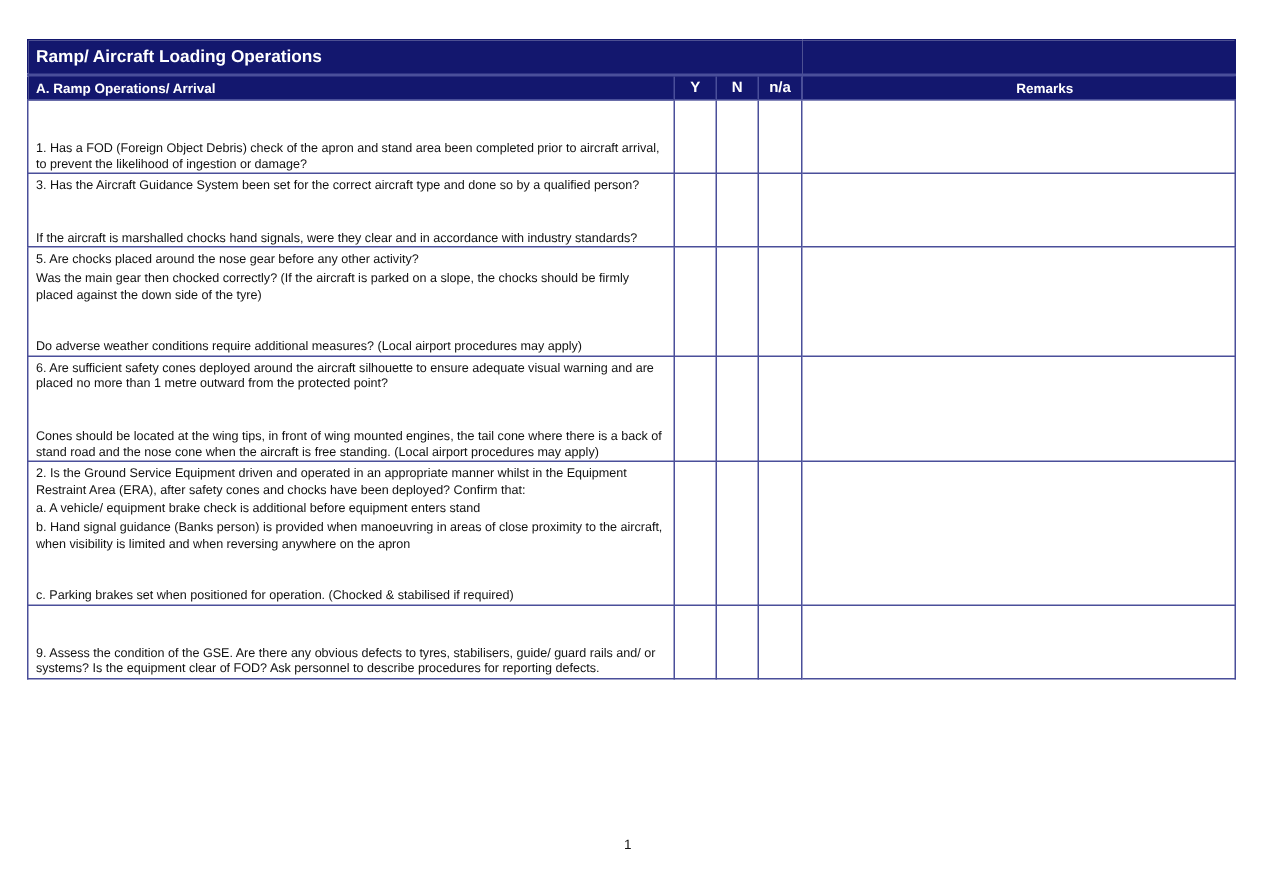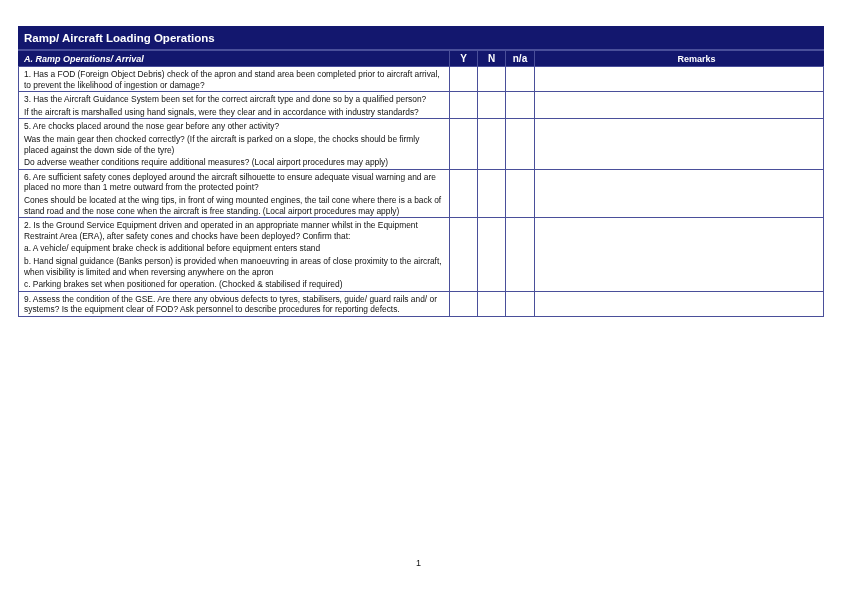--- a/index.html
+++ b/index.html
@@ -15,21 +15,21 @@
     .title-row td { background: #13176e; color: #fff; font-weight: bold; font-size: 11.5px;
       height: 22px; padding: 0 5px; border-bottom: 2px solid #4a4f9a; }
     .title-row td.blank { padding: 0; }
     .sub-row td { background: #13176e; color: #fff; font-weight: bold; font-size: 9px;
       height: 15px; padding: 0 5px; border-left: 1px solid #4a4f9a; }
     .sub-row td.center { text-align: center; font-size: 10px; }
     .sub-row td.rem { font-size: 9px; padding-left: 40px; }
     .q-row td { border: 1px solid #4a4f9a; vertical-align: top; }
     .q-row td.q { padding: 2px 5px 1px 5px; font-size: 8.4px; line-height: 10.6px; }
     .q-row td.q p { margin: 0 0 2px 0; }
-    .q-row td.q p:last-child { margin-bottom: 0; }
+    .q-row td.q p:last-child { margin-bottom: 0; margin-top: 24px; }
     .q-row td.ans { background: #fff; }
     .table-outer { border: 1px solid #13176e; }
     .page-number { position: absolute; left: 416px; top: 558px; font-size: 9px; color: #111; }
   </style>
 </head>
 <body>
 
 <div class="page">
   <table class="table-outer">
     <colgroup>
@@ -41,41 +41,41 @@
     </colgroup>
     <thead>
       <tr class="title-row">
         <td>Ramp/ Aircraft Loading Operations</td>
         <td class="blank"></td>
         <td class="blank"></td>
         <td class="blank"></td>
         <td class="blank"></td>
       </tr>
       <tr class="sub-row">
-        <td style="border-left:none;font-style:italic;">A.  Ramp Operations/ Arrival</td>
+        <td style="border-left:none;">A.  Ramp Operations/ Arrival</td>
         <td class="center">Y</td>
         <td class="center">N</td>
         <td class="center">n/a</td>
         <td class="center rem">Remarks</td>
       </tr>
     </thead>
     <tbody id="question-body">
         <tr class="q-row">
           <td class="q">
             <p>1.   Has a FOD (Foreign Object Debris) check of the apron and stand area been completed prior to aircraft arrival, to prevent the likelihood of ingestion or damage?</p>
           </td>
           <td class="ans"></td>
           <td class="ans"></td>
           <td class="ans"></td>
           <td class="ans"></td>
         </tr>
         <tr class="q-row">
           <td class="q">
             <p>3.  Has the Aircraft Guidance System been set for the correct aircraft type and done so by a qualified person?</p>
-            <p>If the aircraft is marshalled using hand signals, were they clear and in accordance with industry standards?</p>
+            <p>If the aircraft is marshalled chocks hand signals, were they clear and in accordance with industry standards?</p>
           </td>
           <td class="ans"></td>
           <td class="ans"></td>
           <td class="ans"></td>
           <td class="ans"></td>
         </tr>
         <tr class="q-row">
           <td class="q">
             <p>5.   Are chocks placed around the nose gear before any other activity?</p>
             <p>Was the main gear then chocked correctly? (If the aircraft is parked on a slope, the chocks should be firmly placed against the down side of the tyre)</p>

